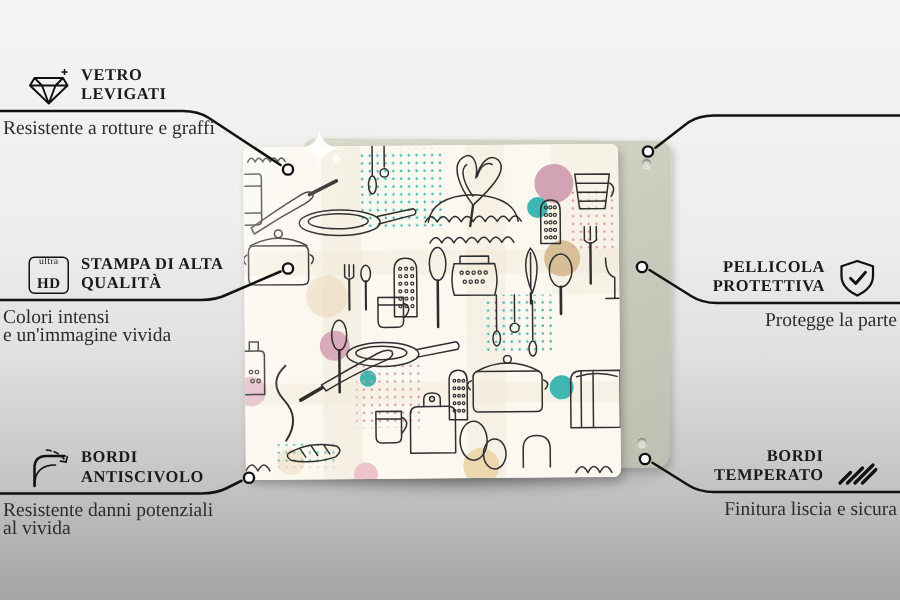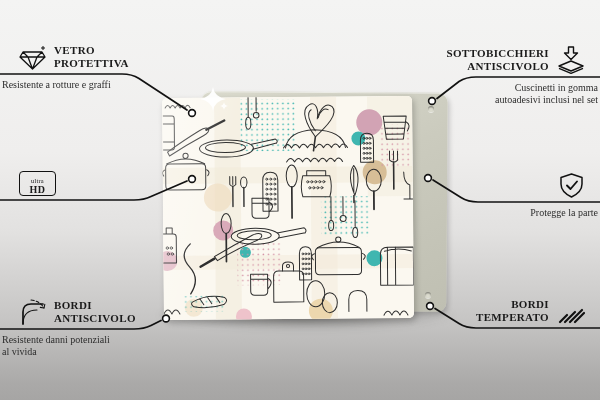--- a/index.html
+++ b/index.html
@@ -28,27 +28,27 @@
   .sparkle{position:absolute;z-index:5;}
   
   .overlay{position:absolute;inset:0;z-index:6;pointer-events:none;}
   
   .feature{position:absolute;z-index:7;}
   .fL{left:0;width:178px;} .fR{right:0;width:192px;}
   .head{display:flex;align-items:center;gap:8px;height:34px;}
   .fL .head{padding-left:19px;} .fR .head{justify-content:flex-end;padding-right:15px;}
   .ftitle{font-weight:bold;font-size:11px;line-height:13.5px;letter-spacing:.35px;white-space:nowrap;}
   .fR .ftitle{text-align:right;}
-  .fdesc{font-size:10px;line-height:12px;color:#2d2d2d;margin-top:5px;white-space:nowrap;}
+  .fdesc{font-size:13px;line-height:12px;color:#2d2d2d;margin-top:5px;white-space:nowrap;}
   .fL .fdesc{padding-left:2px;} .fR .fdesc{padding-right:2px;text-align:right;}
   .f1{top:40px;} .f2{top:166px;} .f3{top:295px;}
   .f4{top:43px;} .f5{top:168px;} .f6{top:294px;}
   .ficon{flex:0 0 auto;}
-  .hdbox{box-sizing:border-box;width:37px;height:25px;border:1.7px solid #111;border-radius:4px;
-    display:flex;flex-direction:column;align-items:center;justify-content:flex-end;line-height:1;background:transparent;}
+  .hdbox{box-sizing:border-box;width:27px;height:25px;border:1.7px solid #111;border-radius:4px;
+    display:flex;flex-direction:column;align-items:center;justify-content:space-between;line-height:1;background:transparent;}
   .hdbox .u{font-size:6.5px;letter-spacing:.2px;} .hdbox .h{font-size:10px;font-weight:bold;letter-spacing:.4px;}
 </style>
 </head>
 <body>
 
 <div class="stage">
 
   <div class="gshadow"></div>
   <div class="backing"></div>
   <div class="hole h1"></div>
@@ -265,36 +265,42 @@
   <div class="feature fL f1">
     <div class="head">
       <svg class="ficon" width="27" height="27" viewBox="0 0 27 27">
         <g stroke="#111" stroke-width="1.3" fill="none" stroke-linejoin="round">
           <path d="M4,8 L23,8 L26,13 L13.5,25 L1,13 Z M1,13 H26 M4,8 L9,13 L13.5,25 M23,8 L18,13 L13.5,25"></path>
           <path d="M24,2 v4 M22,4 h4" stroke-width="1"></path>
         </g>
       </svg>
       <div class="ftitle">
         <div>VETRO</div>
-        <div>PROTETTIVA</div>
+        <div>LEVIGATI</div>
       </div>
     </div>
     <div class="fdesc">
       <div>Resistente a rotture e graffi</div>
     </div>
   </div>
 
   <div class="feature fL f2">
     <div class="head">
       <div class="hdbox ficon">
         <span class="u">ultra</span>
         <span class="h">HD</span>
       </div>
       <div class="ftitle">
-      </div>
+        <div>STAMPA DI ALTA</div>
+        <div>QUALITÀ</div>
+      </div>
+    </div>
+    <div class="fdesc">
+      <div>Colori intensi</div>
+      <div>e un'immagine vivida</div>
     </div>
   </div>
 
   <div class="feature fL f3">
     <div class="head">
       <svg class="ficon" width="27" height="27" viewBox="0 0 27 27">
         <g stroke="#111" fill="none" stroke-linecap="round">
           <path d="M4,25 V13 Q4,5 12,5 H24" stroke-width="1.7"></path>
           <path d="M4,25 Q4,11 18,11" stroke-width="1.1"></path>
           <path d="M12,1 Q21,2 25,9" stroke-width="1.1" stroke-dasharray="3 2.2"></path>
@@ -305,42 +311,27 @@
         <div>BORDI</div>
         <div>ANTISCIVOLO</div>
       </div>
     </div>
     <div class="fdesc">
       <div>Resistente danni potenziali</div>
       <div>al vivida</div>
     </div>
   </div>
 
-  <div class="feature fR f4">
-    <div class="head">
-      <div class="ftitle">
-        <div>SOTTOBICCHIERI</div>
-        <div>ANTISCIVOLO</div>
-      </div>
-      <svg class="ficon" width="28" height="28" viewBox="0 0 28 28">
-        <g stroke="#111" stroke-width="1.4" fill="none" stroke-linejoin="round">
-          <path d="M11.5,1 h5 v6 h4 L14,13.5 L7.5,7 h4 z"></path>
-          <path d="M14,15 L26,20 L14,25 L2,20 Z"></path>
-          <path d="M2,22.3 L14,27.3 L26,22.3"></path>
-        </g>
-      </svg>
-    </div>
-    <div class="fdesc">
-      <div>Cuscinetti in gomma</div>
-      <div>autoadesivi inclusi nel set</div>
-    </div>
-  </div>
 
   <div class="feature fR f5">
     <div class="head">
+      <div class="ftitle">
+        <div>PELLICOLA</div>
+        <div>PROTETTIVA</div>
+      </div>
       <svg class="ficon" width="27" height="27" viewBox="0 0 27 27">
         <g stroke="#111" fill="none" stroke-linecap="round" stroke-linejoin="round">
           <path d="M13.5,2 L24,5.5 V12 Q24,20 13.5,25 Q3,20 3,12 V5.5 Z" stroke-width="1.5"></path>
           <path d="M9,13.5 l3.5,3.5 L19,9.5" stroke-width="1.9"></path>
         </g>
       </svg>
     </div>
     <div class="fdesc">
       <div>Protegge la parte</div>
     </div>
@@ -354,15 +345,18 @@
       </div>
       <svg class="ficon" width="28" height="27" viewBox="0 0 28 27">
         <g stroke="#111" stroke-width="2.2" fill="none" stroke-linecap="round">
           <path d="M3,24 L10,17"></path>
           <path d="M8,24 L18,14"></path>
           <path d="M13,24 L25,12"></path>
           <path d="M18,24 L27,15"></path>
         </g>
       </svg>
     </div>
+    <div class="fdesc">
+      <div>Finitura liscia e sicura</div>
+    </div>
   </div>
 
 </div>
 
 </body></html>

